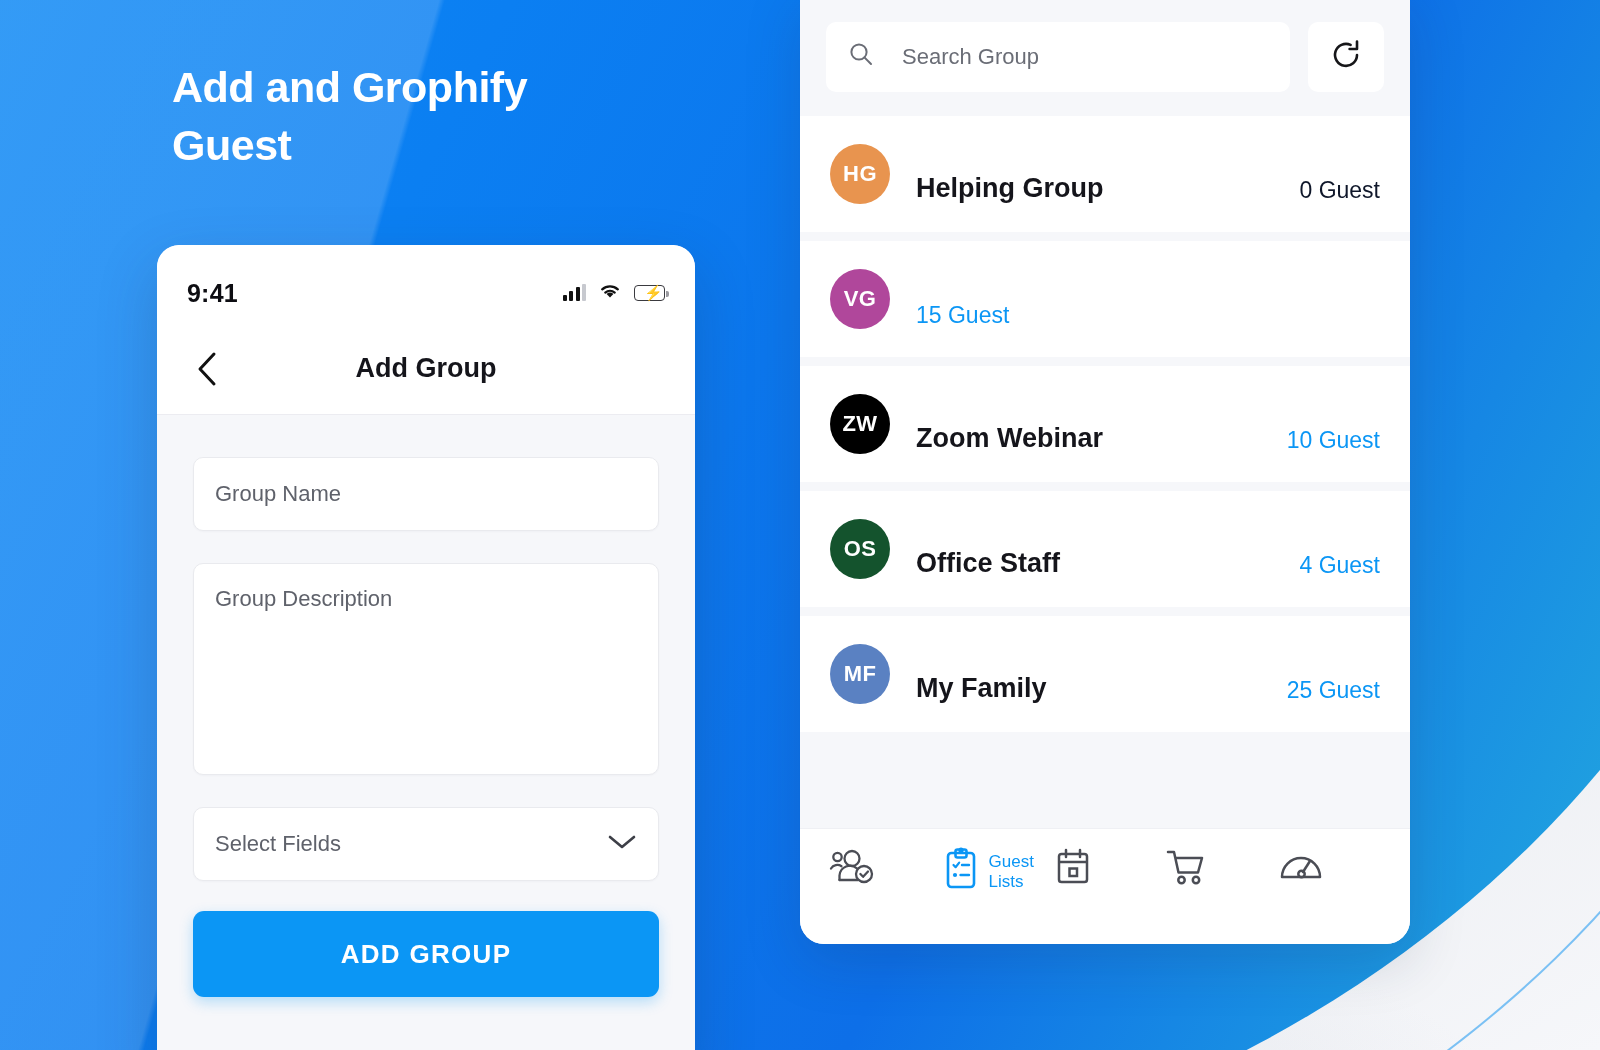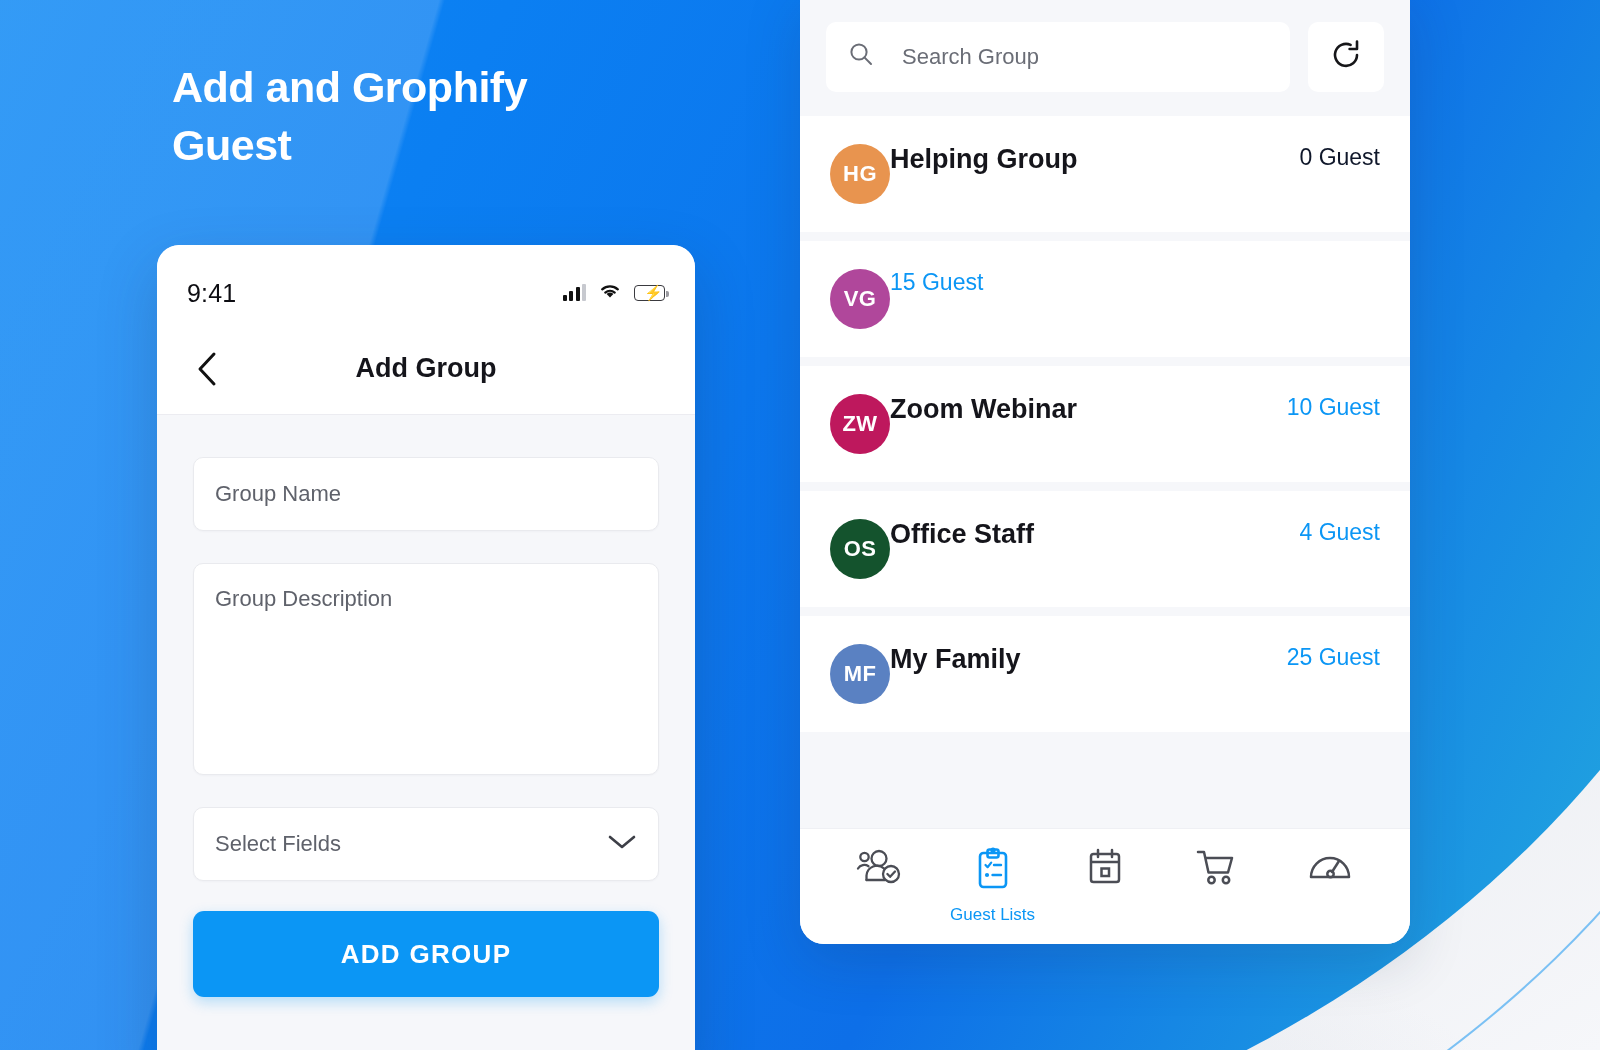--- a/index.html
+++ b/index.html
@@ -60,21 +60,21 @@
     background: #f6f7fa;
     border-radius: 22px 22px 0 0;
     box-shadow: 0 22px 60px rgba(30,48,80,0.22);
     overflow: hidden;
   }
   .phone-top { background: #ffffff; border-radius: 22px 22px 0 0; }
   .statusbar {
     height: 78px; display: flex; align-items: center;
     justify-content: space-between; padding: 18px 30px 0 30px;
   }
-  .status-time { font-size: 25px; font-weight: 400; color: #0d0d12; letter-spacing: 0.2px; }
+  .status-time { font-size: 25px; font-weight: 700; color: #0d0d12; letter-spacing: 0.2px; }
   .status-icons { display: flex; align-items: center; gap: 13px; }
 
   .sigbars { display: flex; align-items: flex-end; gap: 2.5px; height: 16px; }
   .sigbars i { display: block; width: 4px; background: #111; border-radius: 1px; }
   .sigbars i:nth-child(1) { height: 6px; }
   .sigbars i:nth-child(2) { height: 10px; }
   .sigbars i:nth-child(3) { height: 14px; }
   .sigbars i:nth-child(4) { height: 17px; background: #c7c9cf; }
 
   .battery {
@@ -140,42 +140,42 @@
     display: flex; align-items: center; gap: 28px; padding: 0 22px;
     font-size: 22px; color: #6a6d76;
   }
   .refresh-btn {
     width: 76px; height: 70px; background: #fff; border-radius: 10px;
     display: flex; align-items: center; justify-content: center; cursor: pointer;
   }
 
   .group-list { background: #fff; }
   .group-row {
-    display: flex; align-items: flex-start; 
+    display: flex; align-items: flex-end; gap: 26px;
     padding: 28px 30px; border-bottom: 9px solid #f6f7fa;
     cursor: pointer;
   }
   .avatar {
     width: 60px; height: 60px; border-radius: 50%; flex: 0 0 60px;
     display: flex; align-items: center; justify-content: center;
     color: #fff; font-size: 22px; font-weight: 600; letter-spacing: 0.4px;
   }
   .group-name { flex: 1; font-size: 27px; font-weight: 700; color: #15151b; }
   .group-count { font-size: 23px; font-weight: 400; }
   .group-count.muted { color: #0f172a; }
   .group-count.active { color: #0b96f5; }
 
   .list-filler { flex: 1; background: #f6f7fa; min-height: 20px; }
 
   .tabbar {
     height: 116px; background: #fff; border-top: 1px solid #eff0f4;
     display: flex; align-items: flex-start; justify-content: space-around;
     padding: 18px 24px 0 24px;
   }
-  .tab { display: flex; flex-direction: column; align-items: center; gap: 8px; cursor: pointer; width: 104px; }
+  .tab { display: flex; flex-direction: row; align-items: center; gap: 8px; cursor: pointer; width: 104px; }
   .tab-label { font-size: 17px; color: #0b96f5; font-weight: 500; }
 </style>
 </head>
 <body>
 
 <div class="stage">
 
   <div class="bg-base"></div>
   <div class="bg-softshade"></div>
   <div class="bg-arc-line"></div>
@@ -280,21 +280,21 @@
       </div>
 
       <div class="group-row">
         <div class="avatar" style="background:#b0479b">
           <span>VG</span>
         </div>
         <div class="group-count active">15 Guest</div>
       </div>
 
       <div class="group-row">
-        <div class="avatar" style="background:#be185d">
+        <div class="avatar" style="background:#000000">
           <span>ZW</span>
         </div>
         <div class="group-name">Zoom Webinar</div>
         <div class="group-count active">10 Guest</div>
       </div>
 
       <div class="group-row">
         <div class="avatar" style="background:#14532d">
           <span>OS</span>
         </div>

